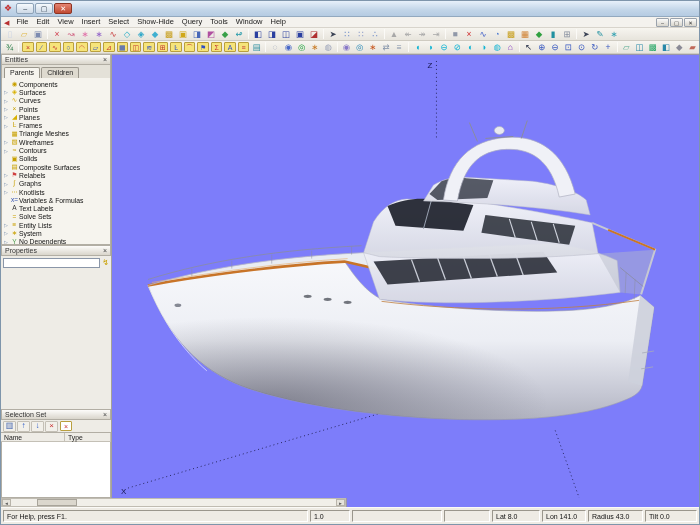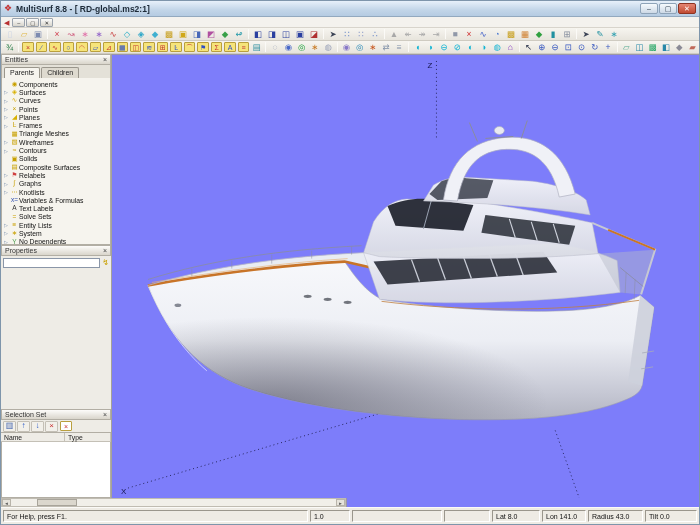--- a/index.html
+++ b/index.html
@@ -78,30 +78,42 @@
   .cell { height:12px; border:1px solid; border-color:#9a968c #fff #fff #9a968c; font-size:7px; color:#111; display:flex; align-items:center; padding:0 3px; white-space:nowrap; overflow:hidden; }
   .cell.msg { flex:1; }
 </style>
 </head>
 <body>
 
 <div class="app">
 
   <div class="titlebar">
     <span class="app-icon">❖</span>
-    <span class="title">MultiSurf 8.8 - [ RD-global.ms2:1]</span>
     <span class="winbtns">
       <span class="wbtn">–</span>
       <span class="wbtn">▢</span>
       <span class="wbtn close">✕</span>
     </span>
   </div>
 
   <div class="menubar">
     <span class="doc-icon">◀</span>
+    <span class="menus">
+
+    <span class="menu-item">File</span>
+        <span class="menu-item">Edit</span>
+        <span class="menu-item">View</span>
+        <span class="menu-item">Insert</span>
+        <span class="menu-item">Select</span>
+        <span class="menu-item">Show-Hide</span>
+        <span class="menu-item">Query</span>
+        <span class="menu-item">Tools</span>
+        <span class="menu-item">Window</span>
+        <span class="menu-item">Help</span>
+      </span>
     <span class="mdi-btns">
       <span class="mdibtn">–</span>
       <span class="mdibtn">▢</span>
       <span class="mdibtn">✕</span>
     </span>
   </div>
 
   <div class="toolbar">
 
   <span class="tbtn">

